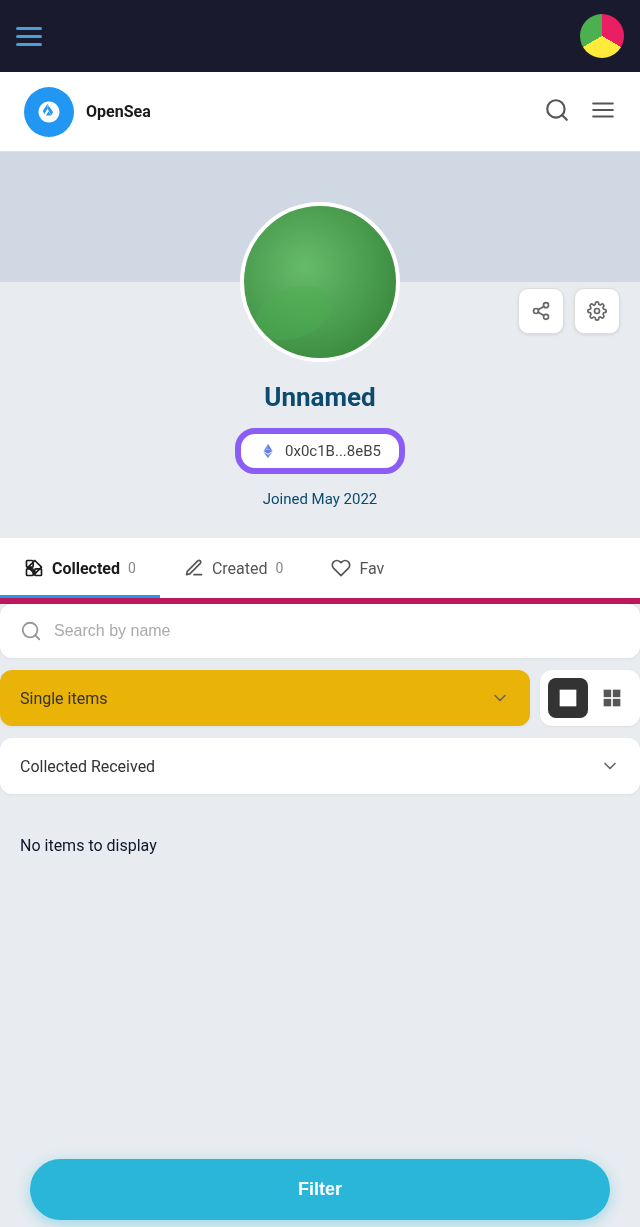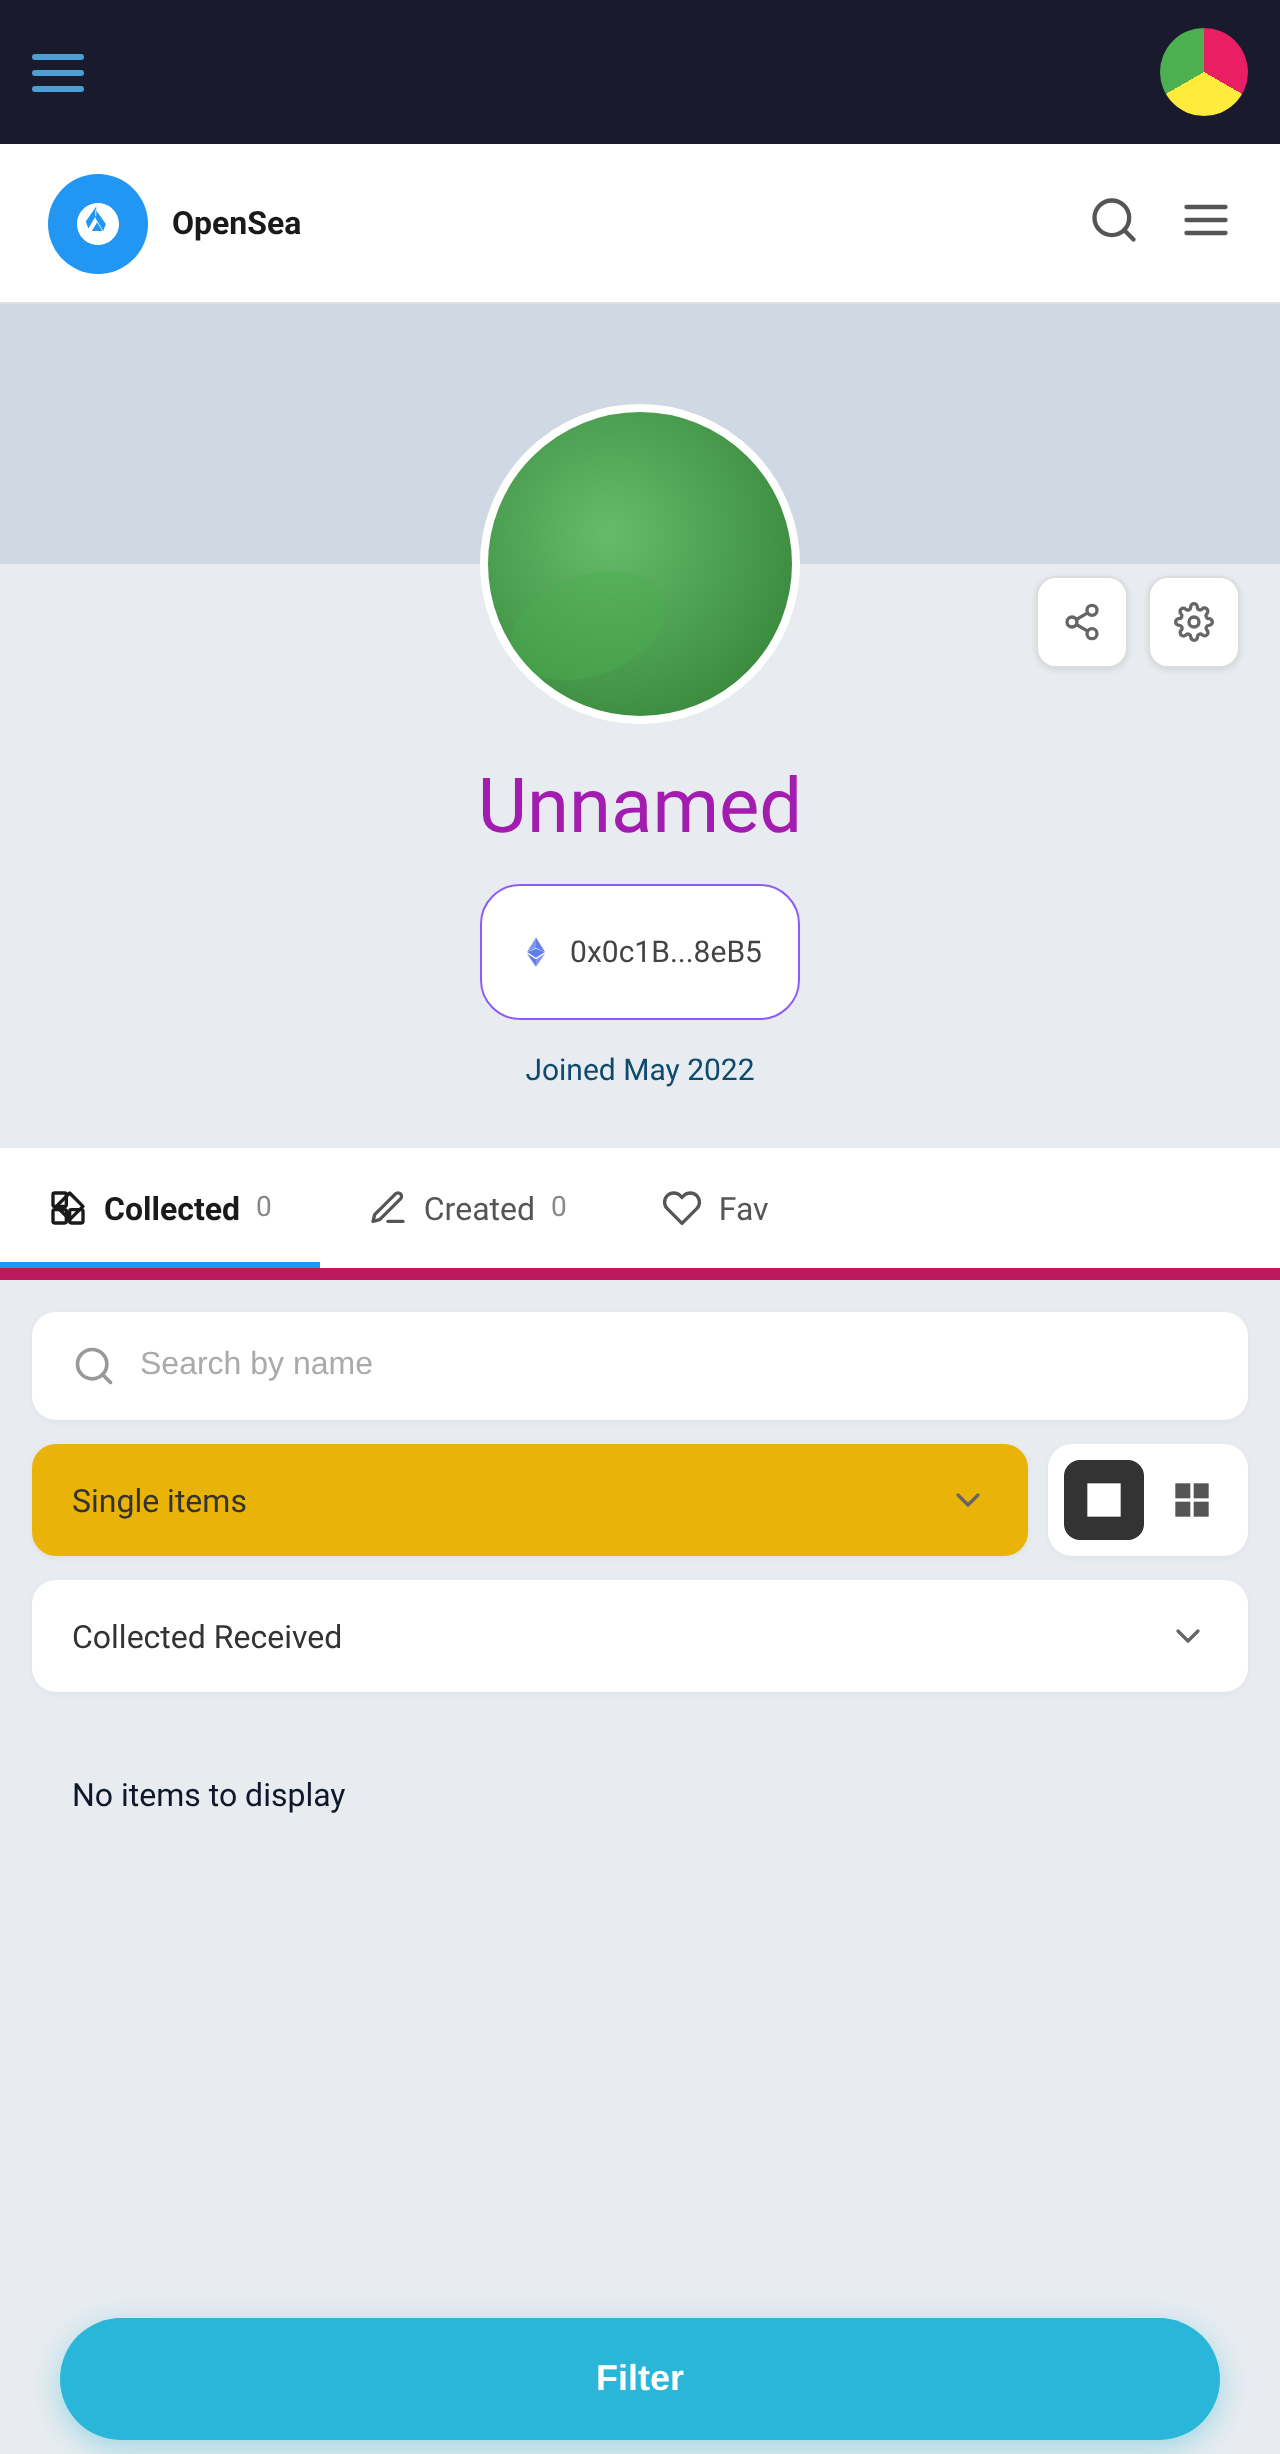--- a/index.html
+++ b/index.html
@@ -200,32 +200,32 @@
     .profile-info {
       background: #e8ecf0;
       padding-top: 100px;
       padding-bottom: 30px;
       display: flex;
       flex-direction: column;
       align-items: center;
       gap: 16px;
     }
     .profile-name {
-      font-size: 38px;
-      font-weight: 400;
-      color: #a21caf;
+      font-size: 26px;
+      font-weight: 700;
+      color: #0c4a6e;
     }
     .profile-address {
       display: flex;
       align-items: center;
       gap: 8px;
       background: #ffffff;
-      border: 1px solid #8b5cf6;
+      border: 6px solid #8b5cf6;
       border-radius: 20px;
-      padding: 24px 18px;
+      padding: 8px 18px;
       font-size: 15px;
       color: #444;
       cursor: pointer;
     }
     .eth-icon {
       width: 18px;
       height: 18px;
     }
     .profile-joined {
       font-size: 15px;
@@ -279,21 +279,20 @@
     }
     .tab-count {
       font-size: 14px;
       color: #888;
       font-weight: 400;
     }
 
     
     .content-area {
       background: #e8ecf0;
-      padding: 16px;
       min-height: 400px;
     }
 
     
     .search-bar {
       background: #ffffff;
       border-radius: 12px;
       display: flex;
       align-items: center;
       gap: 12px;

